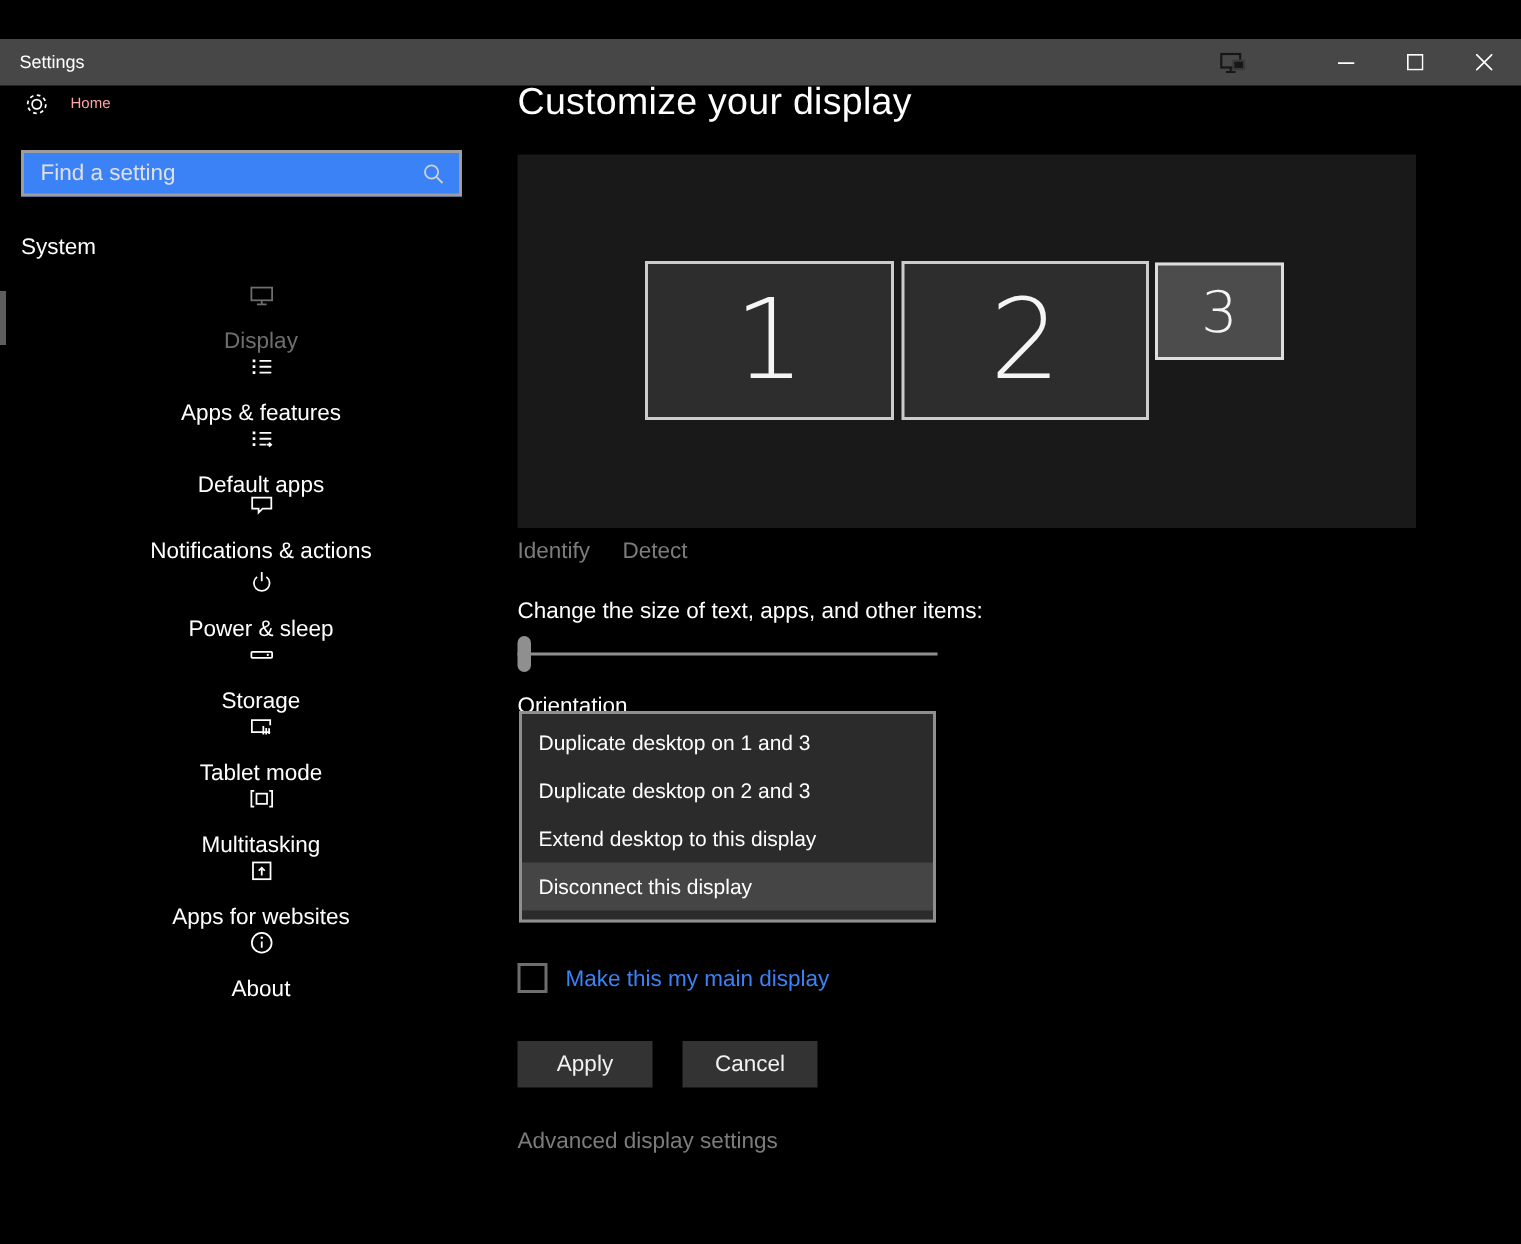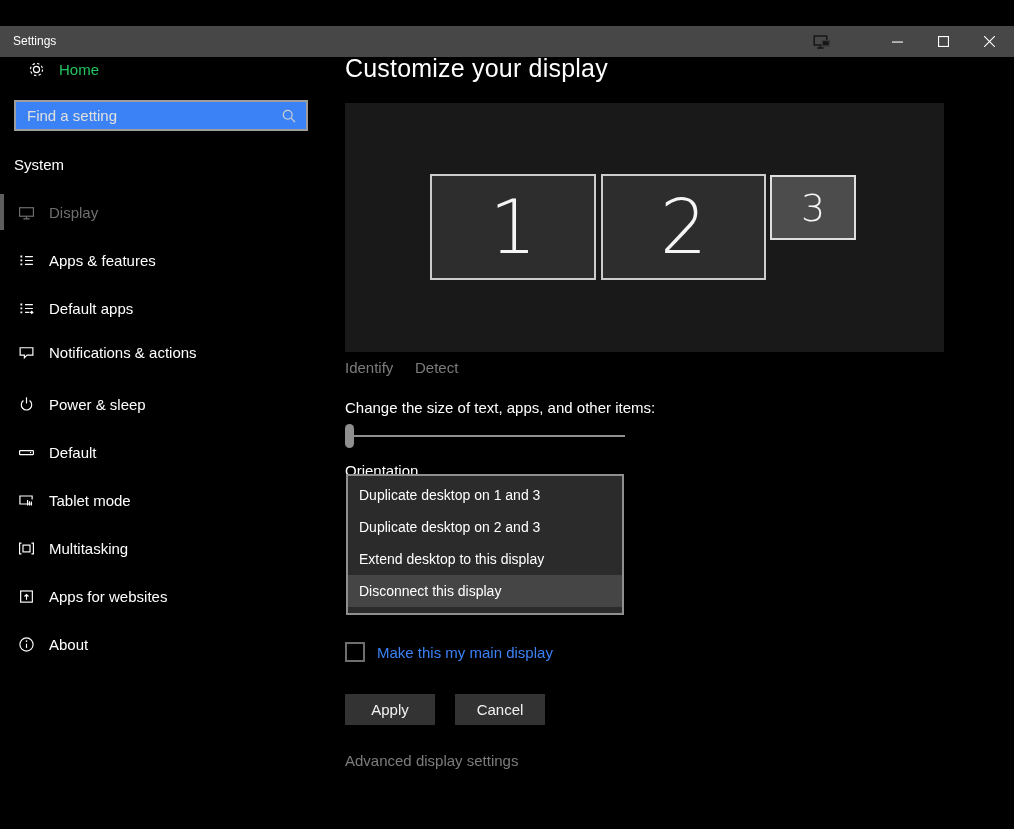--- a/index.html
+++ b/index.html
@@ -20,42 +20,42 @@
   }
   .titlebar-badge { position:absolute; left:812px; top:7px; width:20px; height:18px; }
   .caption-btn {
     position:absolute; top:0; width:46px; height:31px;
     display:flex; align-items:center; justify-content:center;
   }
   .btn-min { left:874px; } .btn-max { left:920px; } .btn-close { left:966px; }
   
   .nav-home {
     position:absolute; left:0; top:45px; width:330px; height:48px;
-    display:flex; align-items:center; padding-left:28px; gap:14px;
-    font-size:15px; color:#22c55e;
+    display:flex; align-items:center; padding-left:16px; gap:14px;
+    font-size:10px; color:#fca5a5;
   }
   .searchbox {
     position:absolute; left:14px; top:100px; width:294px; height:31px;
     background:#3b82f6; border:2px solid #9d9d9d;
     display:flex; align-items:center;
   }
   .searchbox input {
     flex:1; background:transparent; border:none; outline:none;
     color:#e8e8e8; font-size:15px; padding:0 0 0 11px;
     font-family:"Liberation Sans", sans-serif;
   }
   .searchbox input::placeholder { color:#e0e0e0; opacity:1; }
   .search-glyph { width:16px; height:16px; margin-right:9px; color:#cfcfcf; flex:0 0 auto; }
   .section-label {
     position:absolute; left:14px; top:156px; font-size:15px; color:#fdfdfd;
   }
   .nav-item {
     position:absolute; left:0; width:330px; height:48px;
     display:flex; align-items:center; padding-left:18px; gap:14px;
-    font-size:15px; color:#ffffff; cursor:default;
+    font-size:15px; color:#ffffff; cursor:default;flex-direction:column;
   }
   .nav-item .icon { width:17px; height:17px; flex:0 0 auto; }
   .nav-item.selected { color:#6f6f6f; }
   .nav-indicator {
     position:absolute; left:0; top:6px; width:4px; height:36px; background:#5e5e5e;
   }
   
   .page-title {
     position:absolute; left:345px; top:54px; font-size:25px; font-weight:300;
     color:#ffffff; letter-spacing:0.2px;
@@ -199,21 +199,21 @@
         <path d="M8 1.3 V7"></path>
     </svg>
     <span>Power &amp; sleep</span>
   </div>
 
   <div class="nav-item" style="top:428px">
     <svg class="icon" viewBox="0 0 16 16" fill="none" stroke="currentColor" stroke-width="1.1">
       <rect x="1.5" y="6.2" width="13" height="3.8" rx="0.6"></rect>
       <circle cx="11.8" cy="8.1" r="0.7" fill="currentColor" stroke="none"></circle>
     </svg>
-    <span>Default</span>
+    <span>Storage</span>
   </div>
 
   <div class="nav-item" style="top:476px">
     <svg class="icon" viewBox="0 0 16 16" fill="none" stroke="currentColor" stroke-width="1.1">
       <path d="M13.3 11.3 H1.8 V3.8 H13.3 V7"></path>
       <path d="M9 7.5 v5.3 M10.8 8.8 v4 M12.6 9 v3.6"></path>
     </svg>
     <span>Tablet mode</span>
   </div>
 

